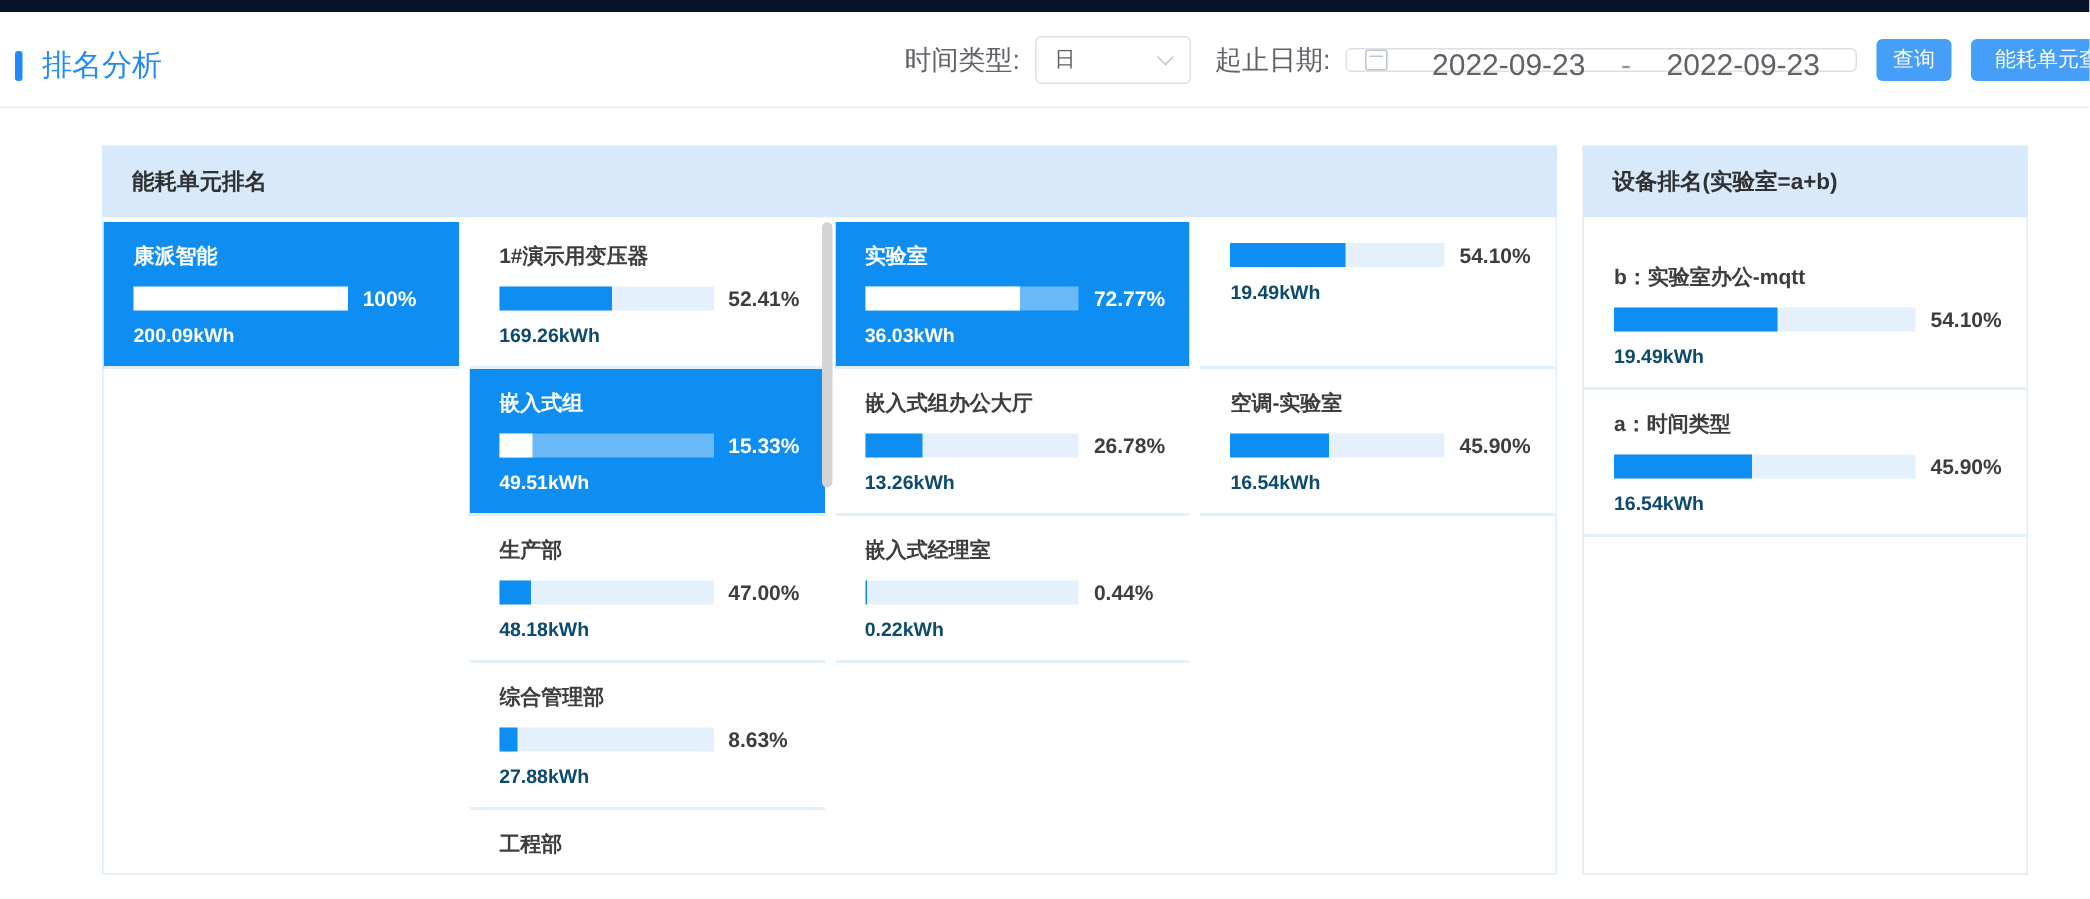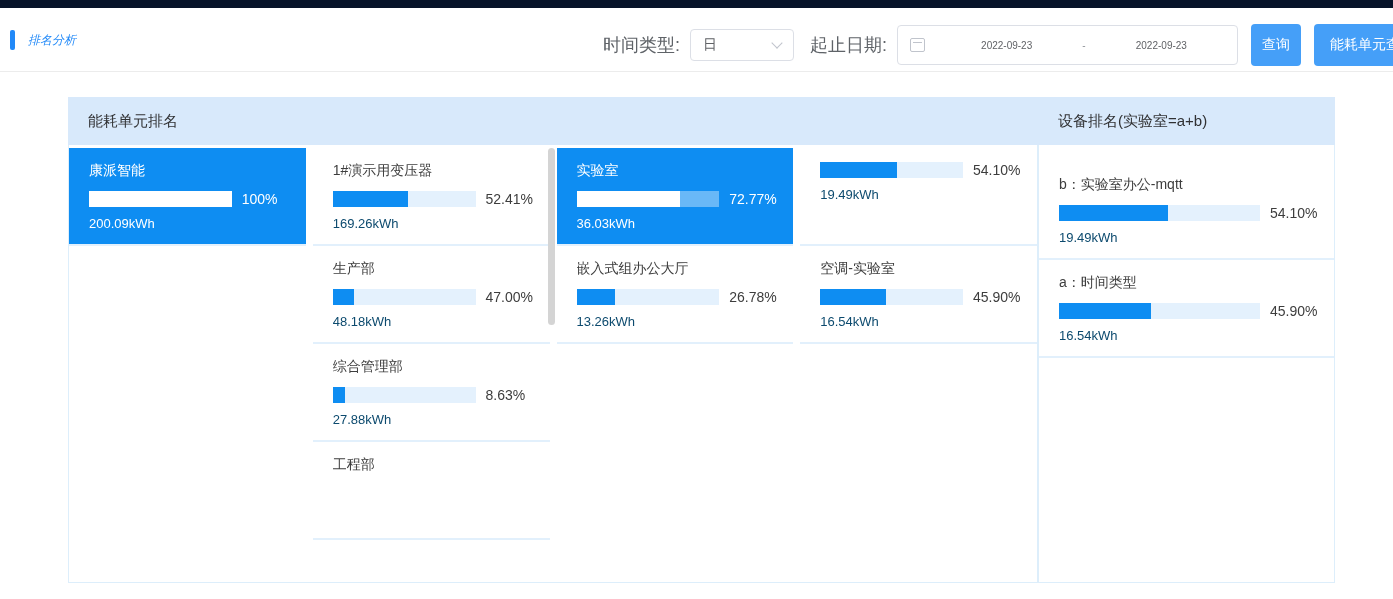--- a/index.html
+++ b/index.html
@@ -4,43 +4,43 @@
 <style>
   * { margin:0; padding:0; box-sizing:border-box; }
   html,body { width:1393px; height:599px; overflow:hidden; background:#fff;
               font-family:"Liberation Sans","DejaVu Sans",sans-serif; }
 
   .topbar { height:8px; width:100%; background:#071329; }
 
   .page-header { position:relative; height:64px; border-bottom:1px solid #ececec; background:#fff; }
   .title-wrap { position:absolute; left:10px; top:22px; display:flex; align-items:center; }
   .title-accent { width:5px; height:20px; border-radius:2px; background:#2189f8; }
-  .page-title { margin-left:13px; font-size:12px; color:#2189f8;font-style:italic; }
+  .page-title { margin-left:13px; font-size:20px; color:#2189f8; }
 
   .controls { position:absolute; right:-37px; top:16px; display:flex; align-items:center; }
   .ctl-label { font-size:18px; color:#5f6368; margin-right:10px; white-space:nowrap; }
   .select-box { width:104px; height:32px; border:1px solid #dcdfe6; border-radius:4px;
                 display:flex; align-items:center; justify-content:space-between;
                 padding-left:12px; margin-right:16px; color:#606266; font-size:14px; background:#fff; cursor:pointer; }
   .chevron { width:8px; height:8px; border-right:1.5px solid #c0c4cc; border-bottom:1.5px solid #c0c4cc;
              transform:rotate(45deg); margin-right:12px; margin-top:-4px; }
-  .date-box { width:341px; height:40px; border:1px solid #dcdfe6; border-radius:4px;
-              display:flex; align-items:center; color:#606266; font-size:10px; background:#fff; }
+  .date-box { width:341px; height:16px; border:1px solid #dcdfe6; border-radius:4px;
+              display:flex; align-items:flex-start; color:#606266; font-size:20px; background:#fff; }
   .cal-icon { width:15px; height:14px; border:1.5px solid #c0c4cc; border-radius:2px;
               position:relative; margin:0 6px 0 12px; flex:none; }
   .cal-icon::before { content:""; position:absolute; left:2px; right:2px; top:3px; border-top:1.5px solid #c0c4cc; }
   .date-val { flex:1; text-align:center; }
   .date-dash { color:#909399; }
-  .btn { height:42px; border:none; border-radius:4px; background:#459ff8; color:#fff;
+  .btn { height:28px; border:none; border-radius:4px; background:#459ff8; color:#fff;
          font-size:14px; margin-left:13px; cursor:pointer; white-space:nowrap;
          font-family:"Liberation Sans","DejaVu Sans",sans-serif; }
   .btn-query { width:50px; }
   .btn-unit { padding:0 16px; }
 
-  .content { display:flex; margin:25px 0 0 68px; }
+  .content { display:flex; gap:17px; margin:25px 0 0 68px;font-weight:bold; }
 
   .panel-header { height:48px; background:#d8e9fb; display:flex; align-items:center;
                   padding-left:20px; font-size:15px; color:#303133; }
   .panel-body { height:438px; background:#fff; border:1px solid #ddeefb; border-top:none; position:relative; }
 
   .panel-left { width:970px; }
   .panel-left .panel-body { display:flex; gap:7px; }
   .rank-col { flex:1; min-width:0; overflow:hidden; padding-top:3px; position:relative; }
 
   .panel-right { width:297px; }
@@ -114,20 +114,30 @@
       <div class="cell">
             <div class="name">1#演示用变压器</div>
             <div class="bar-row">
               <div class="track">
                 <div class="fill" style="width: 52.41%;"></div>
               </div>
               <span class="pct">52.41%</span>
             </div>
             <div class="kwh">169.26kWh</div>
           </div>
+          <div class="cell selected">
+            <div class="name">嵌入式组</div>
+            <div class="bar-row">
+              <div class="track">
+                <div class="fill" style="width: 15.33%;"></div>
+              </div>
+              <span class="pct">15.33%</span>
+            </div>
+            <div class="kwh">49.51kWh</div>
+          </div>
           <div class="cell">
             <div class="name">生产部</div>
             <div class="bar-row">
               <div class="track">
                 <div class="fill" style="width: 14.92%;"></div>
               </div>
               <span class="pct">47.00%</span>
             </div>
             <div class="kwh">48.18kWh</div>
           </div>
@@ -161,20 +171,30 @@
           </div>
           <div class="cell">
             <div class="name">嵌入式组办公大厅</div>
             <div class="bar-row">
               <div class="track">
                 <div class="fill" style="width: 26.78%;"></div>
               </div>
               <span class="pct">26.78%</span>
             </div>
             <div class="kwh">13.26kWh</div>
+          </div>
+          <div class="cell">
+            <div class="name">嵌入式经理室</div>
+            <div class="bar-row">
+              <div class="track">
+                <div class="fill" style="width: 0.44%;"></div>
+              </div>
+              <span class="pct">0.44%</span>
+            </div>
+            <div class="kwh">0.22kWh</div>
           </div>
         </div>
       <div class="rank-col">
 
       <div class="cell">
             <div class="bar-row">
               <div class="track">
                 <div class="fill" style="width: 54.1%;"></div>
               </div>
               <span class="pct">54.10%</span>

